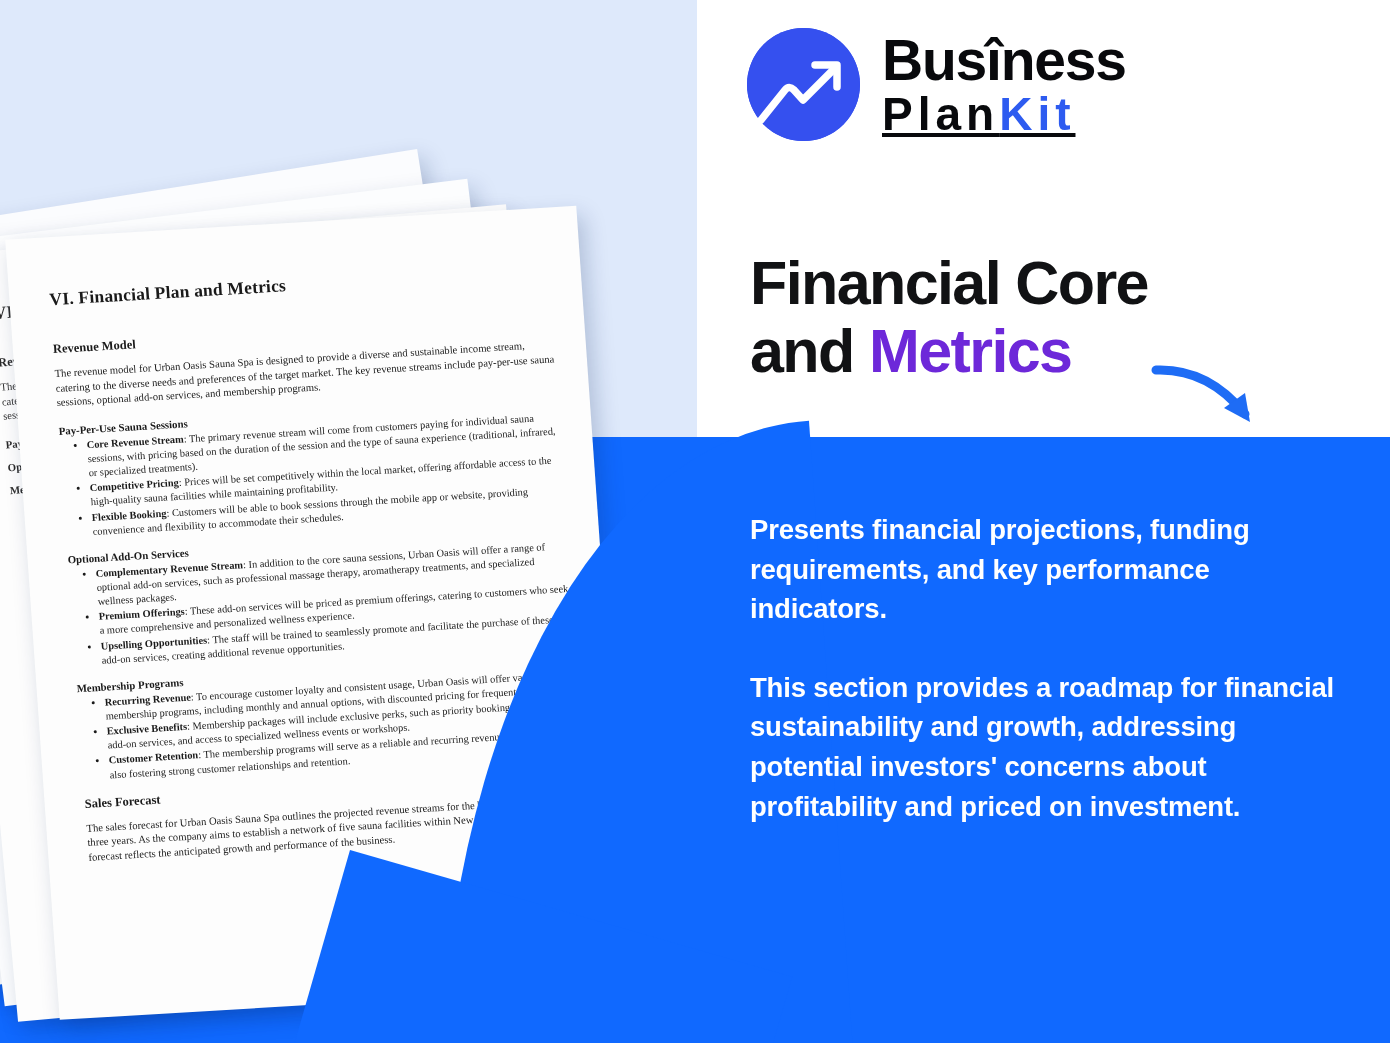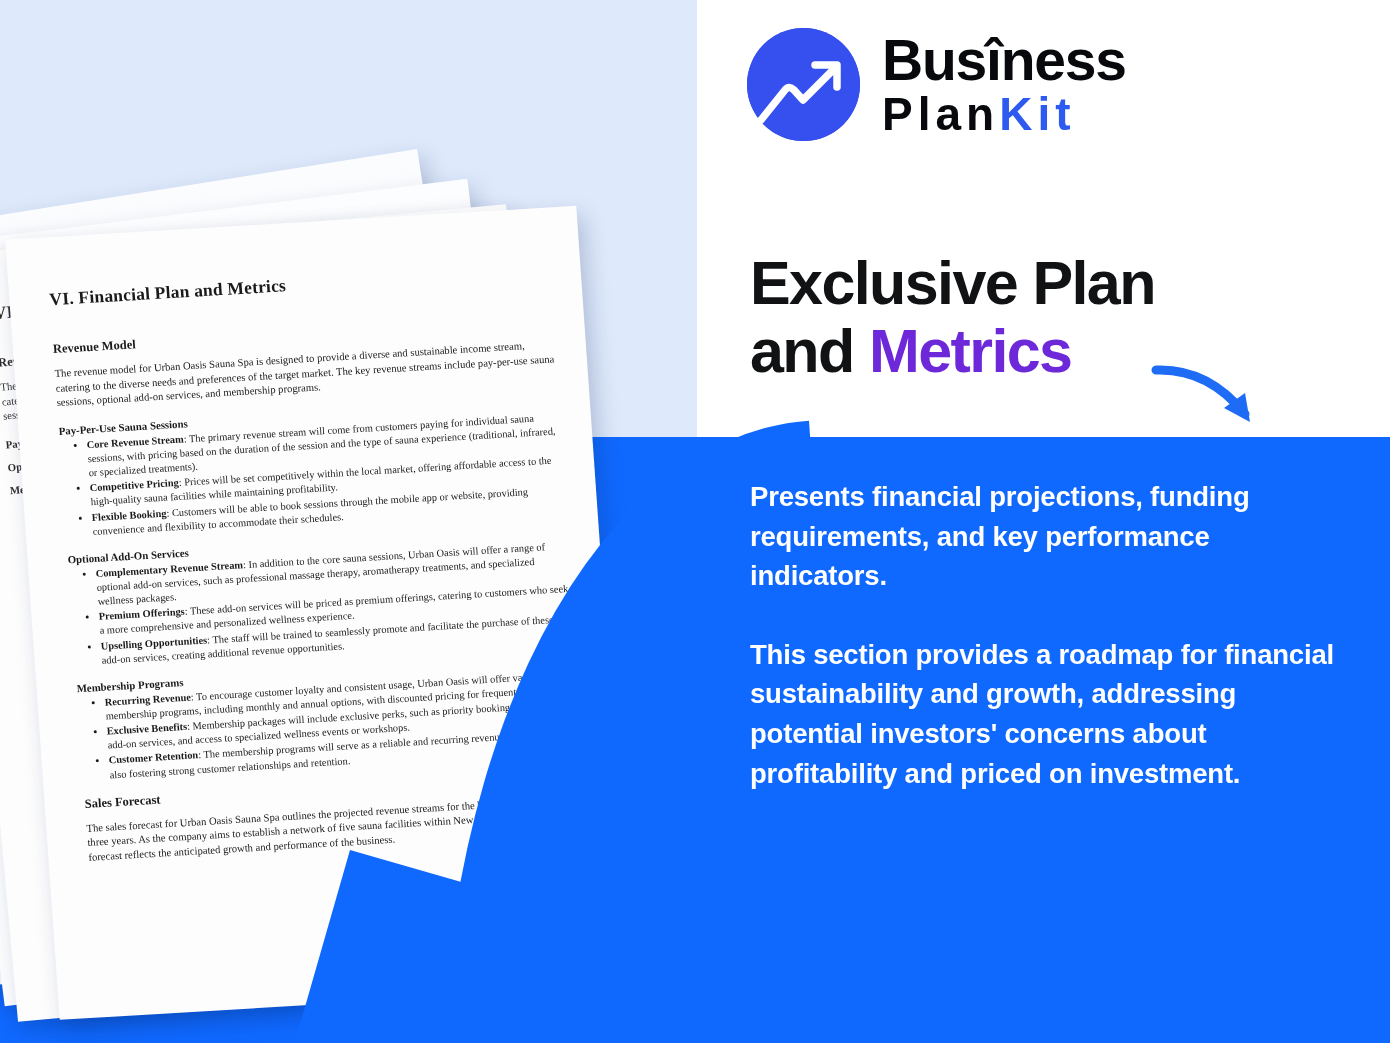--- a/index.html
+++ b/index.html
@@ -191,20 +191,21 @@
     font-weight: bold;
     color: #08090c;
     letter-spacing: -1.2px;
   }
   .logo-line2 {
     font-size: 46px;
     font-weight: bold;
     color: #08090c;
     letter-spacing: 5px;
     margin-top: 4px;
+    text-decoration: underline;
   }
   .logo-kit { color: #2d5bf0; }
 
   
   .headline {
     position: absolute;
     left: 750px;
     top: 249px;
     width: 600px;
     font-size: 61px;
@@ -220,21 +221,21 @@
     left: 1150px;
     top: 358px;
     width: 130px;
     height: 75px;
   }
 
   
   .panel-copy {
     position: absolute;
     left: 750px;
-    top: 477px;
+    top: 510px;
     width: 600px;
     color: #ffffff;
   }
   .panel-para {
     font-size: 27.5px;
     font-weight: bold;
     line-height: 1.44;
     margin: 0;
     letter-spacing: -0.2px;
   }
@@ -340,21 +341,21 @@
     </div>
     <div class="logo-words">
       <div class="logo-line1">Busîness</div>
       <div class="logo-line2">
         <span>Plan</span><span class="logo-kit">Kit</span>
       </div>
     </div>
   </div>
 
   <div class="headline">
-    <span>Exclusive Plan</span><br>
+    <span>Financial Core</span><br>
     <span>and </span><span class="accent">Metrics</span>
   </div>
 
   <div class="arrow-deco">
     <svg width="130" height="75" viewBox="0 0 130 75" aria-hidden="true">
       <path d="M6 12 Q58 10 95 56" stroke="#1e6cf5" stroke-width="9" fill="none" stroke-linecap="round"></path>
       <path d="M74 50 L100 64 L95 35" fill="#1e6cf5"></path>
     </svg>
   </div>
 

